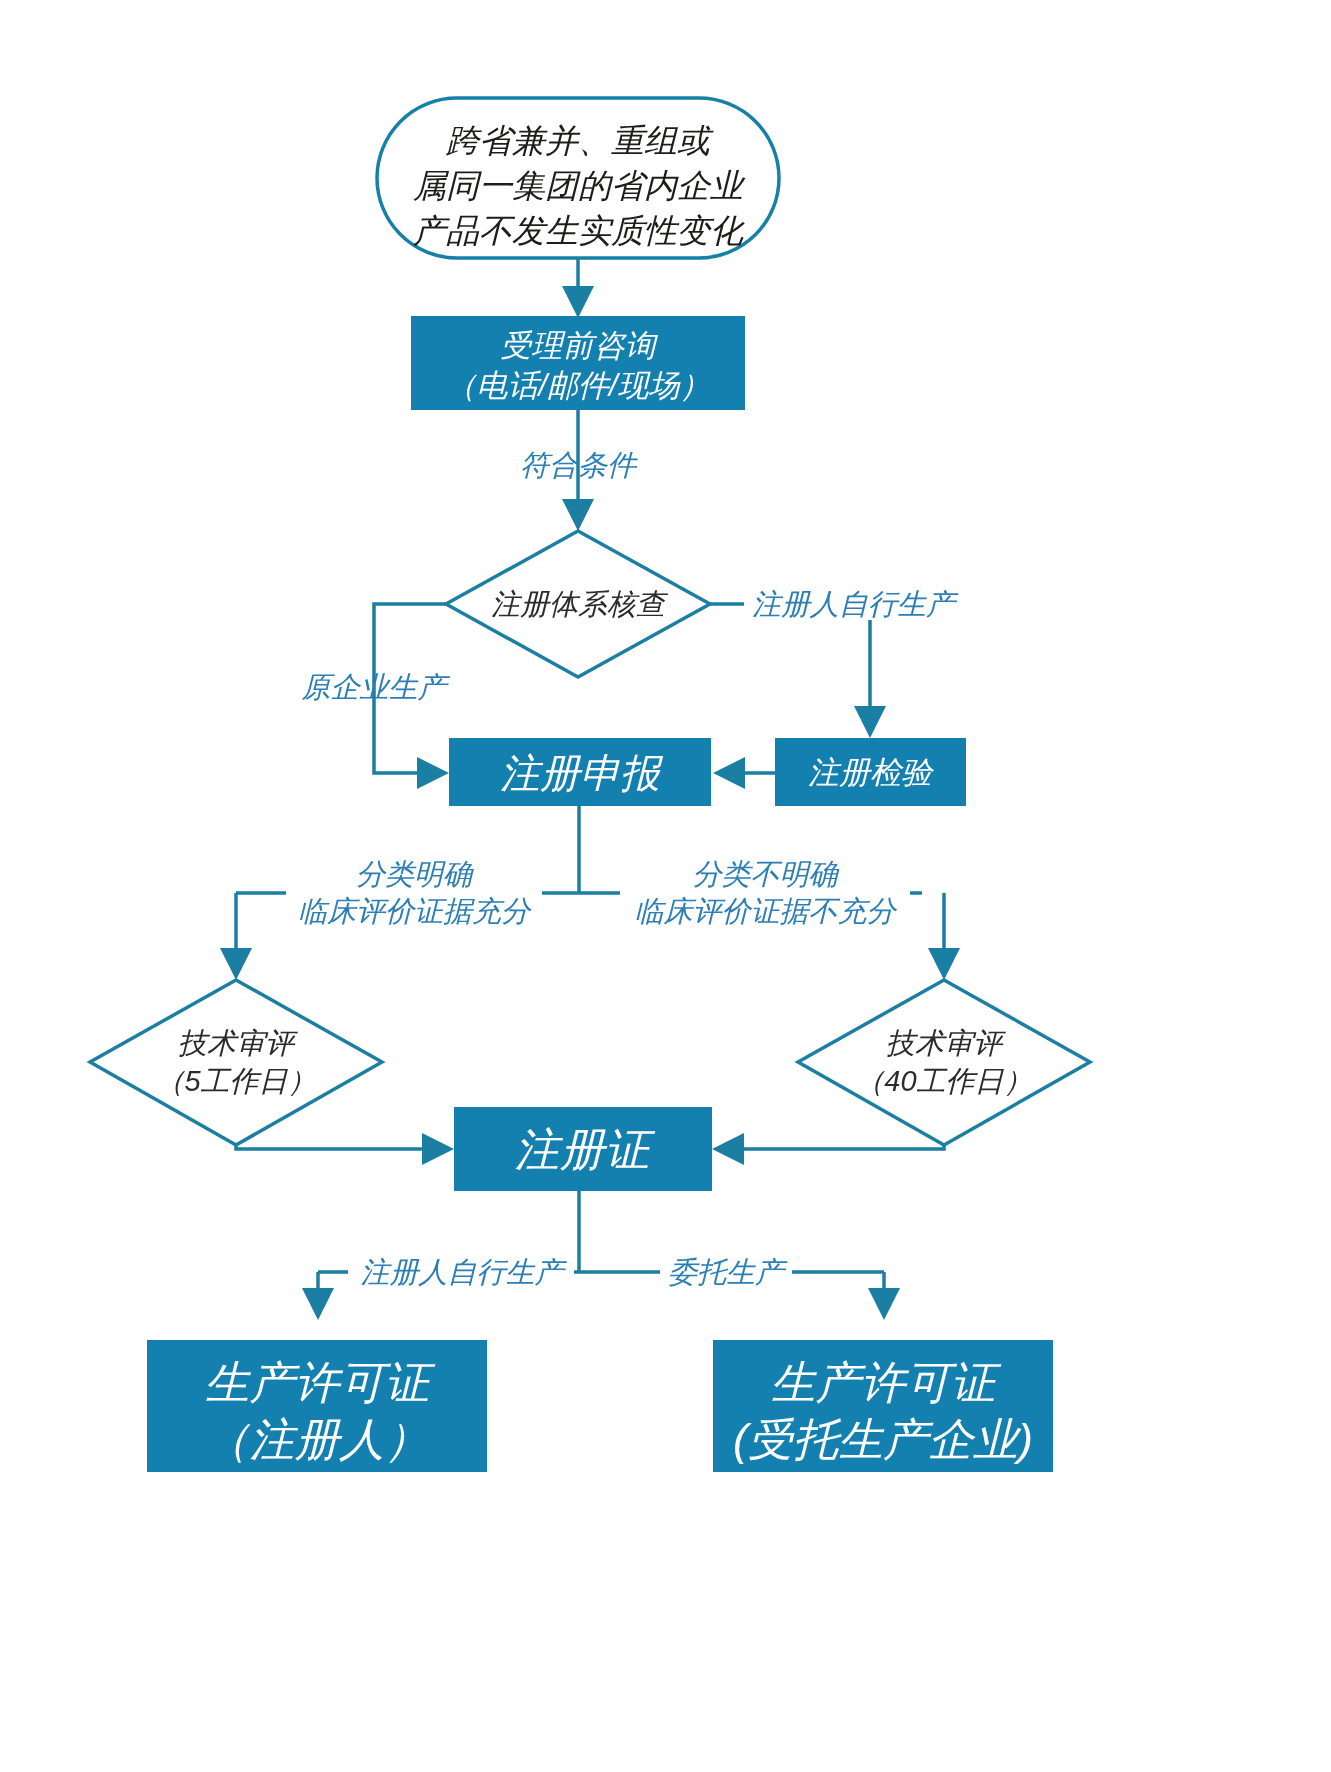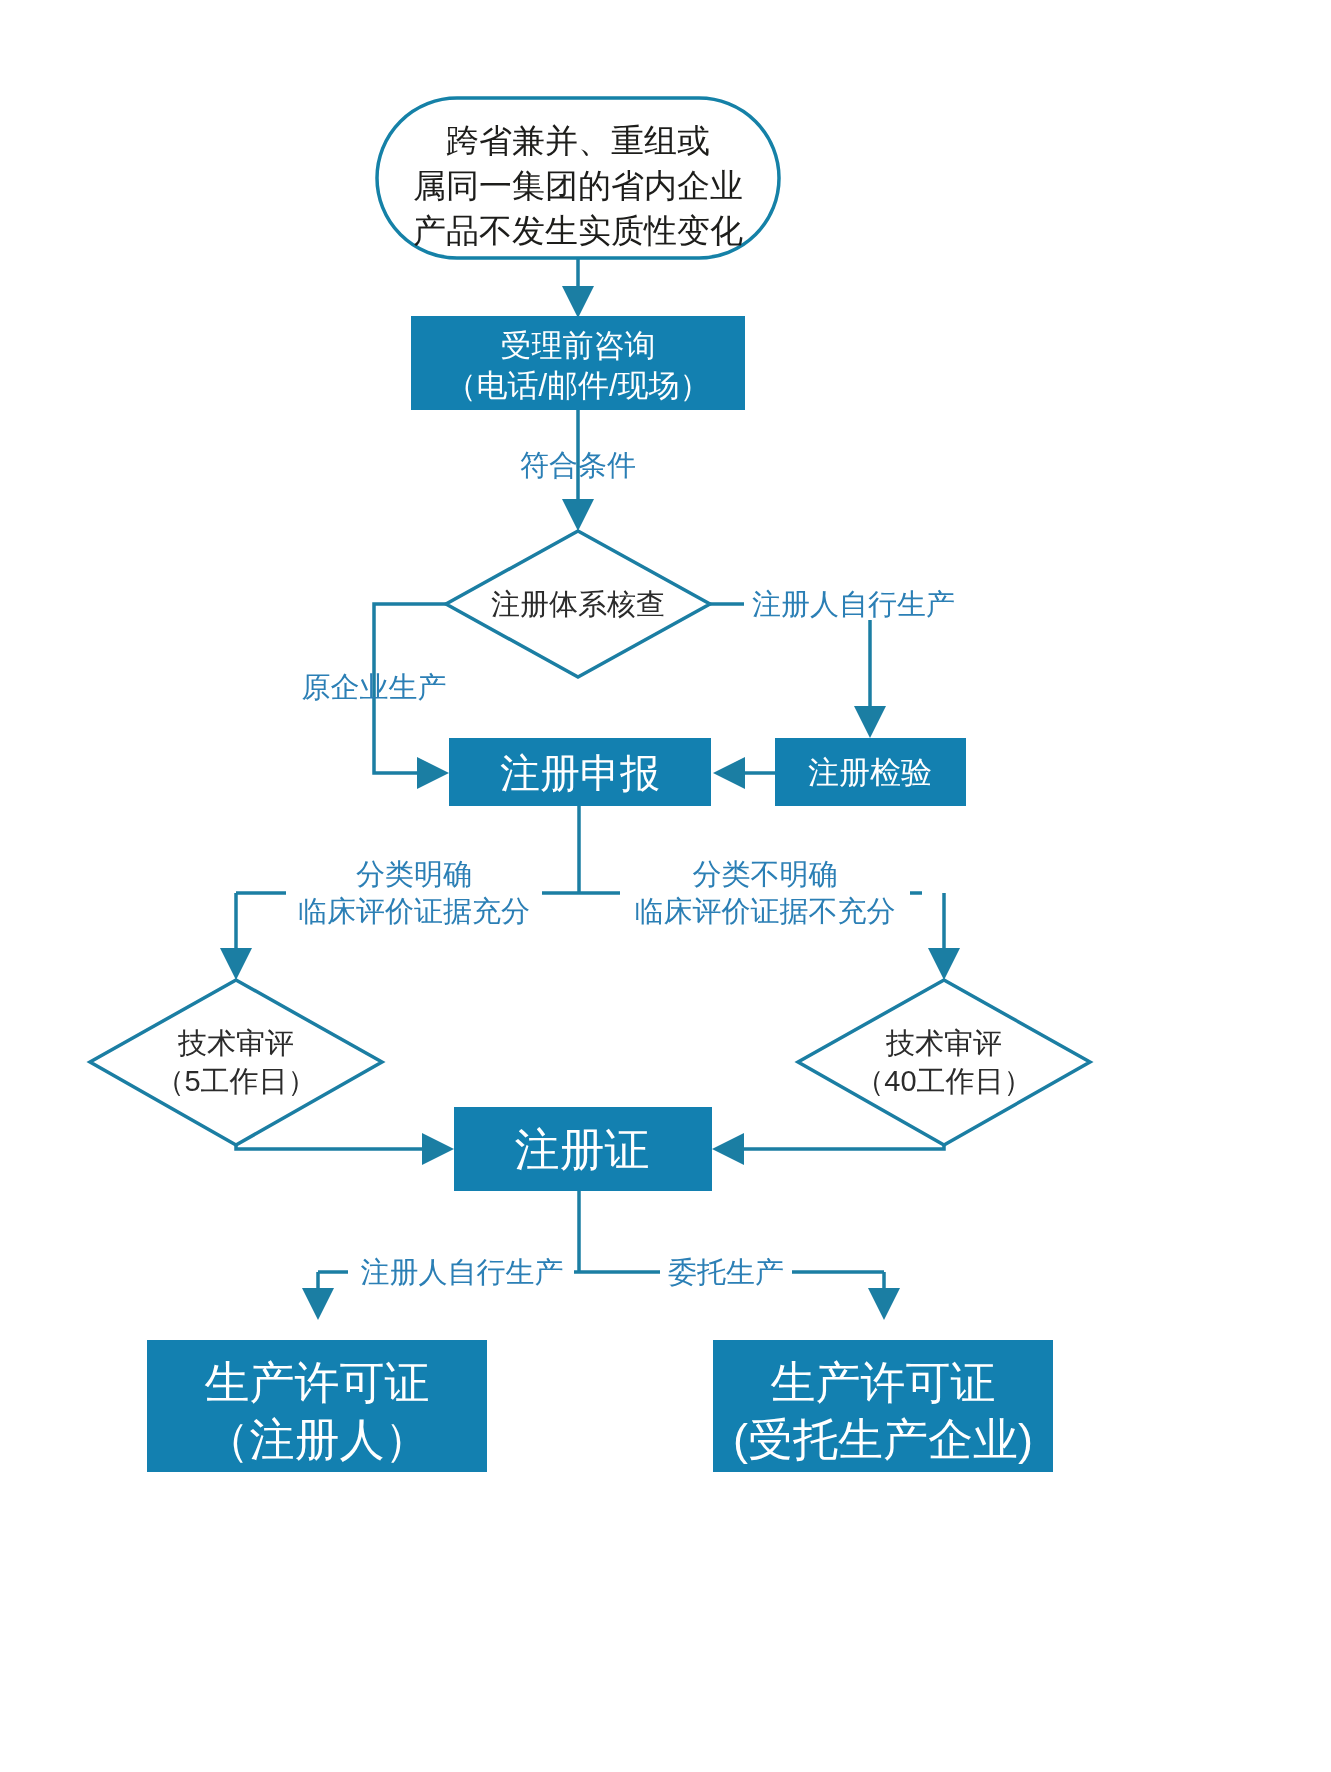--- a/index.html
+++ b/index.html
@@ -11,20 +11,21 @@
     width: 1331px;
     height: 1772px;
     font-family: "Liberation Sans", "DejaVu Sans", sans-serif;
     overflow: hidden;
   }
   #flow-root {
     position: relative;
     width: 1260px;
     height: 1772px;
     background: #ffffff;
+    font-style: italic;
   }
   svg.flow {
     display: block;
     width: 1331px;
     height: 1772px;
   }
   .node-box-fill { fill: #1380b0; }
   .node-start-shape { fill: #ffffff; stroke: #1581a7; stroke-width: 3.5; }
   .node-diamond-shape { fill: #ffffff; stroke: #1b7ea3; stroke-width: 3.5; }
   .conn { stroke: #1b7ea3; stroke-width: 3.5; fill: none; }

